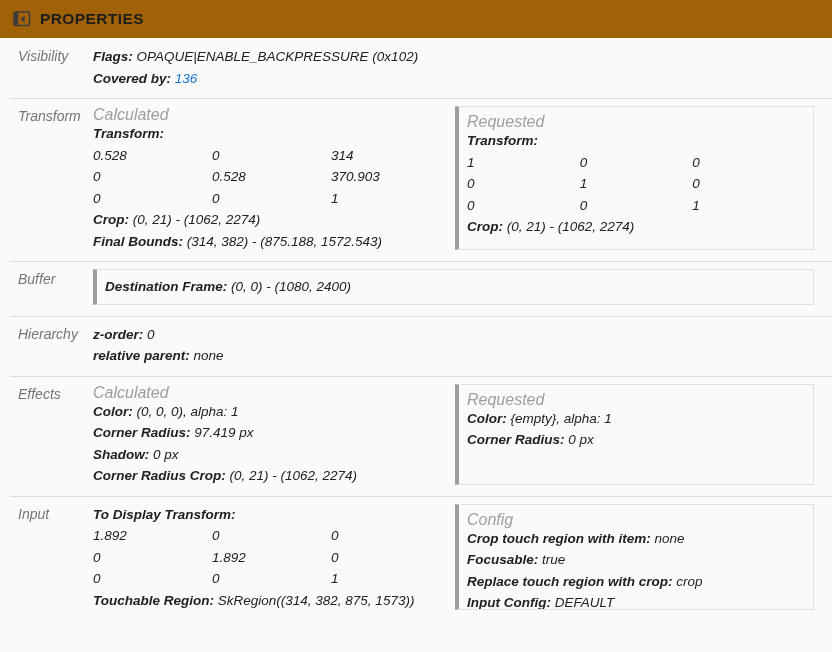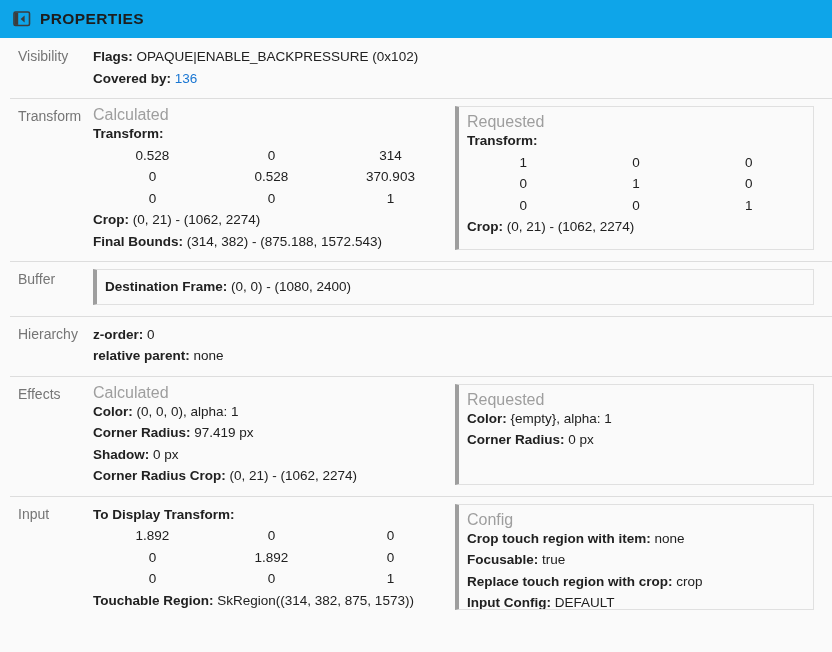--- a/index.html
+++ b/index.html
@@ -3,51 +3,52 @@
 <meta charset="utf-8">
 <style>
   html,body { margin:0; padding:0; }
   body {
     width:832px; height:652px; overflow:hidden;
     background:#fafafa;
     font-family:"Liberation Sans", sans-serif;
     font-size:13.5px; color:#212121;
   }
   .header {
-    height:38px; background:#0ea5e9;
+    height:38px; background:#a16207;
     display:flex; align-items:center; gap:9px;
     padding-left:13px; box-sizing:border-box;
   }
   .header .title {
     font-weight:700; font-size:15.5px; letter-spacing:0.4px; color:#1d1d1d;
   }
   .icon-box { width:18px; height:16px; display:inline-flex; }
   .section {
     display:flex; align-items:stretch;
     padding:8px 0 9px 0;
     position:relative;
+    font-style:italic;
   }
   .section.divided::before {
     content:""; position:absolute; top:0; left:10px; right:0;
     height:1px; background:#dddddd;
   }
   .sec-label {
     width:93px; box-sizing:border-box; padding-left:18px; padding-top:2px;
     color:#757575; font-size:14px; flex:none;
   }
   .sec-content {
     width:362px; box-sizing:border-box; padding-right:10px; flex:none;
   }
   .line { line-height:21.5px; }
   .k { font-weight:700; }
   .link { color:#1976d2; cursor:pointer; }
   .tag { font-size:16px; color:#9e9e9e; line-height:17px; }
   .matrix { width:357px; }
   .mrow { display:flex; line-height:21.5px; }
-  .mrow span { flex:1; text-align:center; }
+  .mrow span { flex:1; text-align:left; }
   .req-box {
     flex:1; align-self:stretch; box-sizing:border-box;
     margin:0 18px 2px 0;
     background:#fafafa;
     border:1px solid #e0e0e0;
     border-left:4px solid #9e9e9e;
     padding:6px 8px 6px 8px;
   }
   .req-box .matrix { width:100%; }
   .box-fixed { align-self:flex-start; height:106px; overflow:hidden; }

